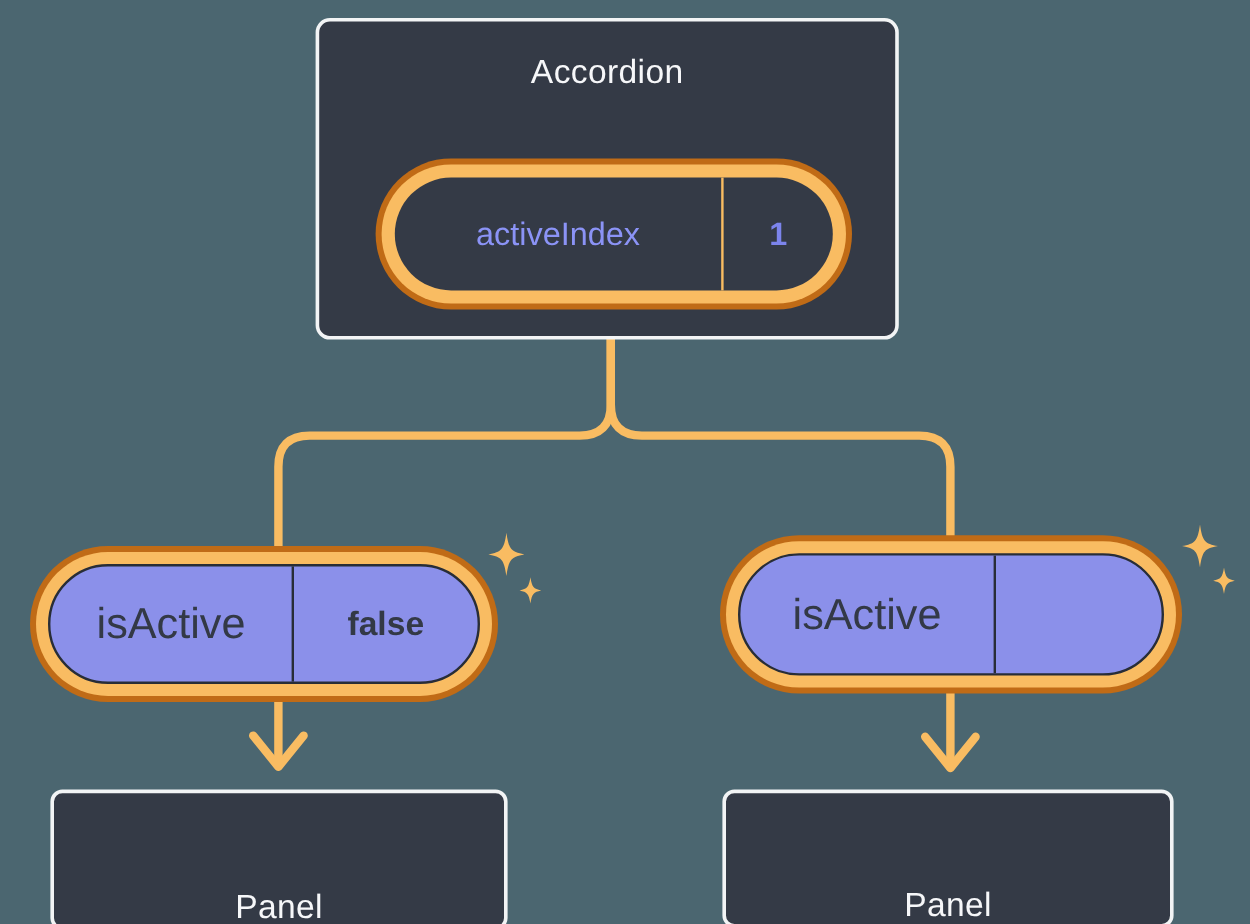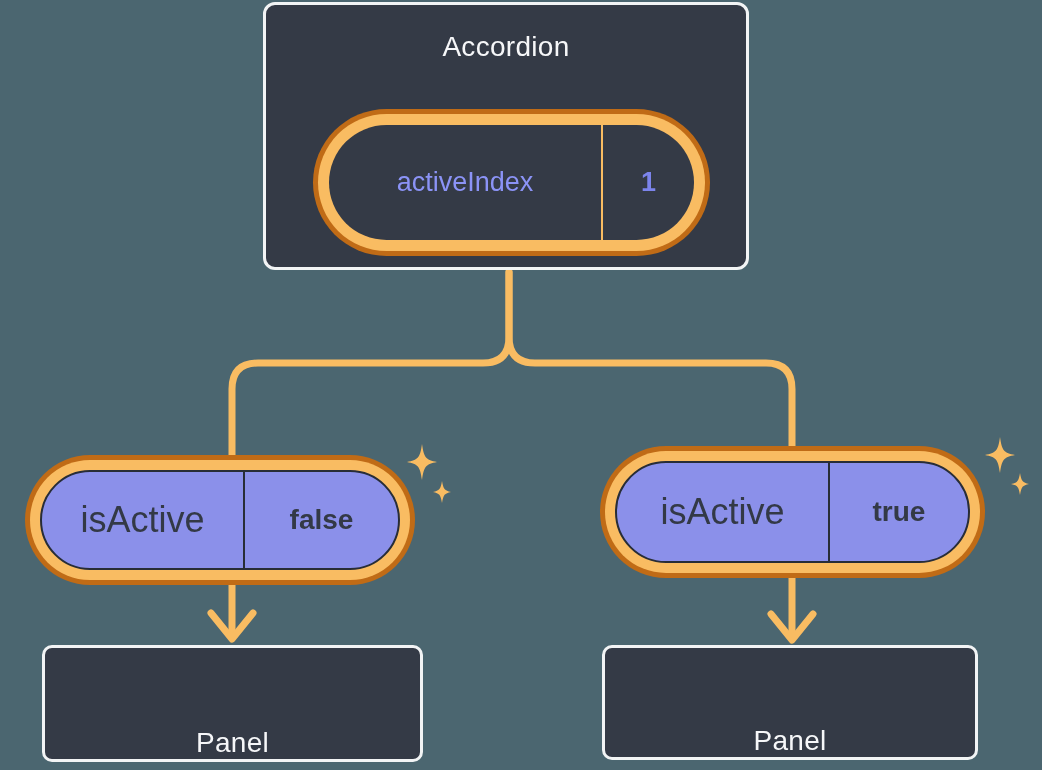--- a/index.html
+++ b/index.html
@@ -28,20 +28,21 @@
   .sparkle-root  { left: 685px; top: 85px; }
   .sparkle-left  { left: 403px; top: 444px; }
   .sparkle-right { left: 981px; top: 437px; }
 
   
   .node {
     position: absolute; z-index: 2;
     background: var(--node-fill, #343A46);
     border: 3px solid var(--node-border, #F2F4F5);
     border-radius: 12px;
+    margin-top: 13px;
   }
   .node-title {
     color: var(--text-light, #F6F7F9);
     font-size: 28px;
     font-weight: 500;
     text-align: center;
     letter-spacing: 0.3px;
   }
 
   .node-root { left: 263px; top: 2px; width: 486px; height: 268px; }
@@ -62,21 +63,21 @@
   }
   .pill-cell {
     display: flex;
     align-items: center;
     justify-content: center;
   }
   .pill-cell-value { flex: 1; }
 
   
   .pill-state {
-    left: 63px; top: 120px; width: 365px; height: 115px;
+    left: 63px; top: 130px; width: 365px; height: 94px;
     background: var(--node-fill, #343A46);
     box-shadow: 0 0 0 11px var(--accent-light, #F9BC62),
                 0 0 0 16px var(--accent-dark, #C06B16);
   }
   .pill-state .pill-cell-name {
     width: 274px;
     border-right: 2px solid var(--accent-light, #F9BC62);
     color: var(--purple-text, #8B93F6);
     font-size: 27px;
   }
@@ -138,21 +139,20 @@
   </div>
 </div>
 
 <div class="pill pill-prop pill-prop-left">
   <div class="pill-cell pill-cell-name">isActive</div>
   <div class="pill-cell pill-cell-value">false</div>
 </div>
 
 <div class="pill pill-prop pill-prop-right">
   <div class="pill-cell pill-cell-name">isActive</div>
-  <div class="pill-cell pill-cell-value">true</div>
 </div>
 
 <div class="node node-panel node-panel-left">
   <div class="node-title">Panel</div>
 </div>
 <div class="node node-panel node-panel-right">
   <div class="node-title">Panel</div>
 </div>
 
 </body></html>

